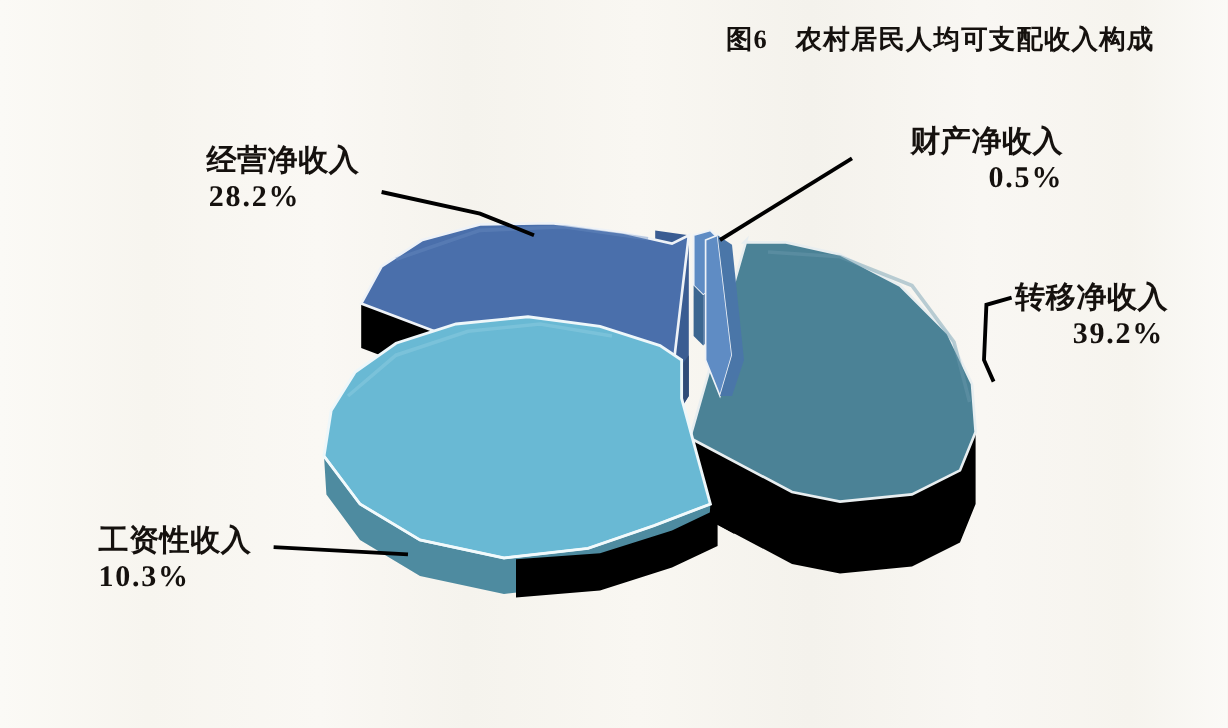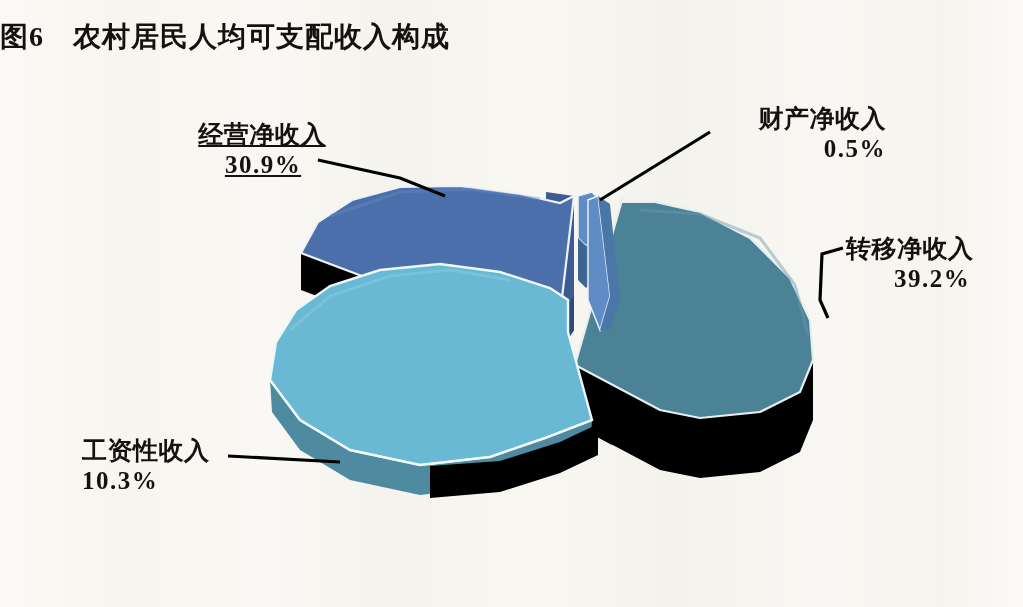--- a/index.html
+++ b/index.html
@@ -30,23 +30,23 @@
         #f6f4ee 92%,
         #fbfaf7 100%);
   }
 
   
   #chart-title {
     position: absolute;
     top: 18px;
     left: 0;
     width: 962px;
-    text-align: left;
-    font-family: "Liberation Serif", "DejaVu Serif", serif;
-    font-size: 28px;
+    text-align: right;
+    font-family: "Liberation Serif", "DejaVu Serif", serif;
+    font-size: 22px;
     font-weight: bold;
     letter-spacing: 1px;
     color: #15110e;
     white-space: pre;
   }
 
   
   #pie-figure {
     position: absolute;
     left: 0;
@@ -69,21 +69,21 @@
     font-size: 25px;
     letter-spacing: 0.5px;
   }
   .callout .cval {
     display: block;
     font-size: 25px;
     font-family: "Liberation Serif", "DejaVu Serif", serif;
     letter-spacing: 1.5px;
   }
 
-  #callout-business   { left: 172px; top: 120px; text-align: center; width: 180px; text-decoration: underline; }
+  #callout-business   { left: 172px; top: 120px; width: 180px; }
   #callout-property   { left: 706px; top: 104px; text-align: right; width: 180px; }
   #callout-transfer   { left: 846px; top: 234px; text-align: left;   width: 200px; }
   #callout-wage       { left: 82px;  top: 436px; text-align: left; width: 190px; }
 
   #callout-transfer .cname { text-align: left; }
   #callout-transfer .cval  { text-align: center; padding-right: 28px; }
 
   #callout-business .cval { padding-left: 2px; }
   #callout-property .cval { padding-left: 2px; }
   #callout-wage     .cval { padding-right: 18px; }
@@ -224,21 +224,21 @@
     <g>
       <polyline points="318,160 400,178 445,196" fill="none" stroke="#000000" stroke-width="3.2"></polyline>
       <polyline points="710,132 600,200" fill="none" stroke="#000000" stroke-width="3.2"></polyline>
       <polyline points="843,248 822,254 820,300 828,318" fill="none" stroke="#000000" stroke-width="3.2"></polyline>
       <polyline points="228,456 340,462" fill="none" stroke="#000000" stroke-width="3.2"></polyline>
     </g>
   </svg>
 
   <div class="callout" id="callout-business">
     <span class="cname">经营净收入</span>
-    <span class="cval">30.9%</span>
+    <span class="cval">28.2%</span>
   </div>
 
   <div class="callout" id="callout-property">
     <span class="cname">财产净收入</span>
     <span class="cval">0.5%</span>
   </div>
 
   <div class="callout" id="callout-transfer">
     <span class="cname">转移净收入</span>
     <span class="cval">39.2%</span>

